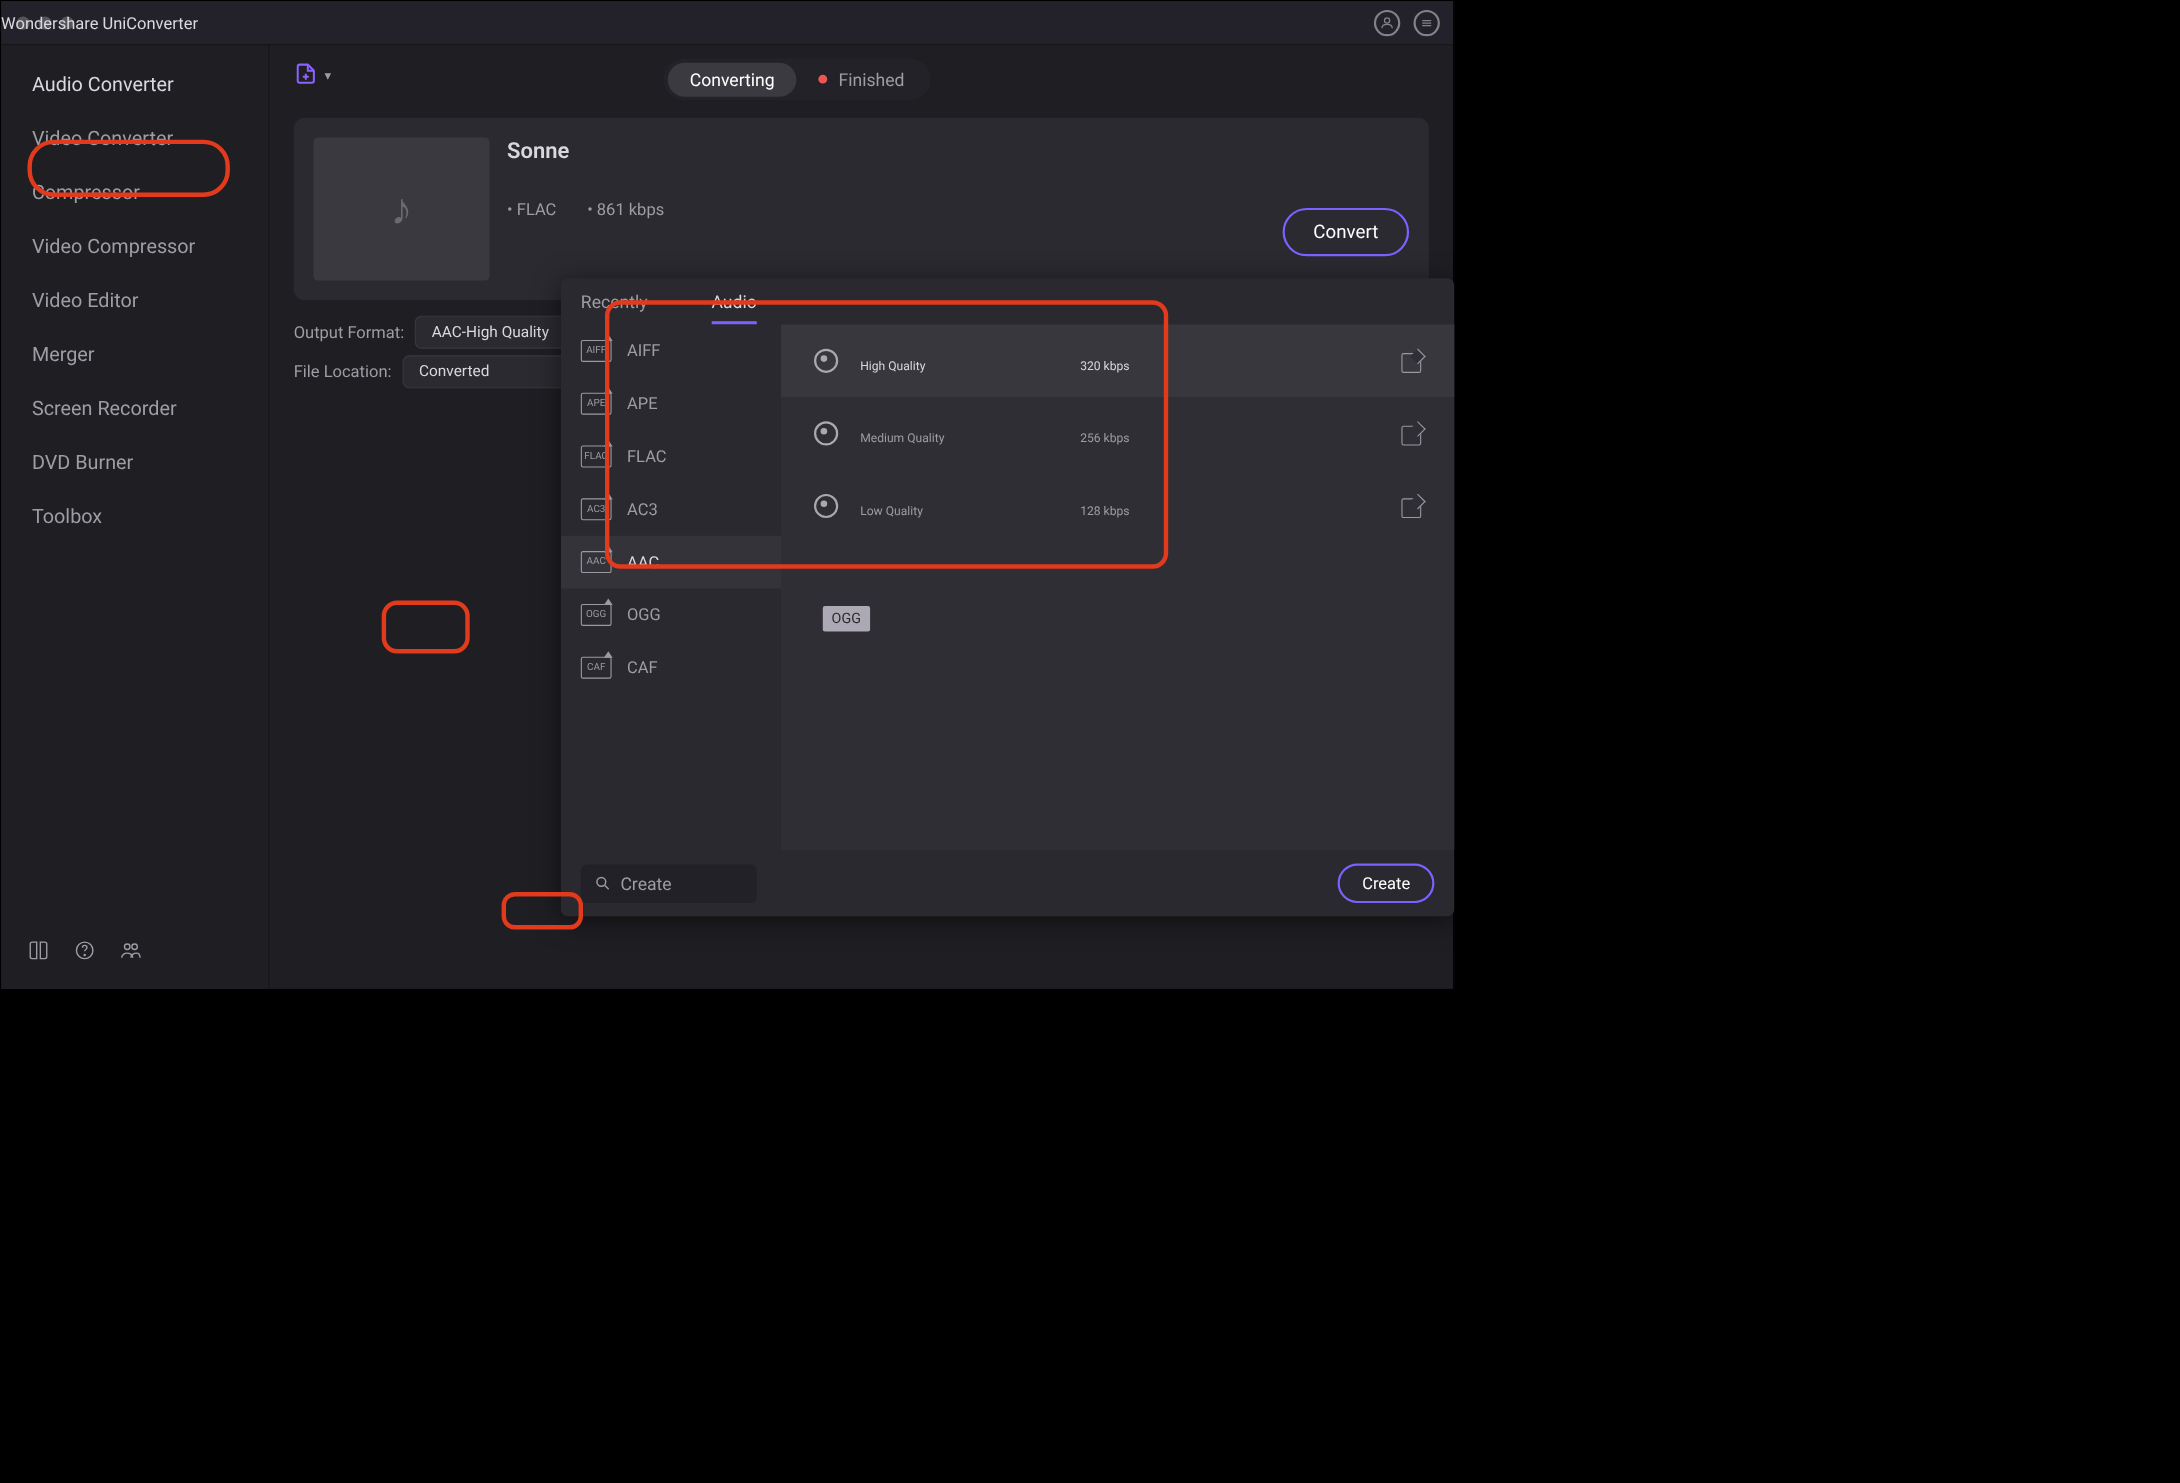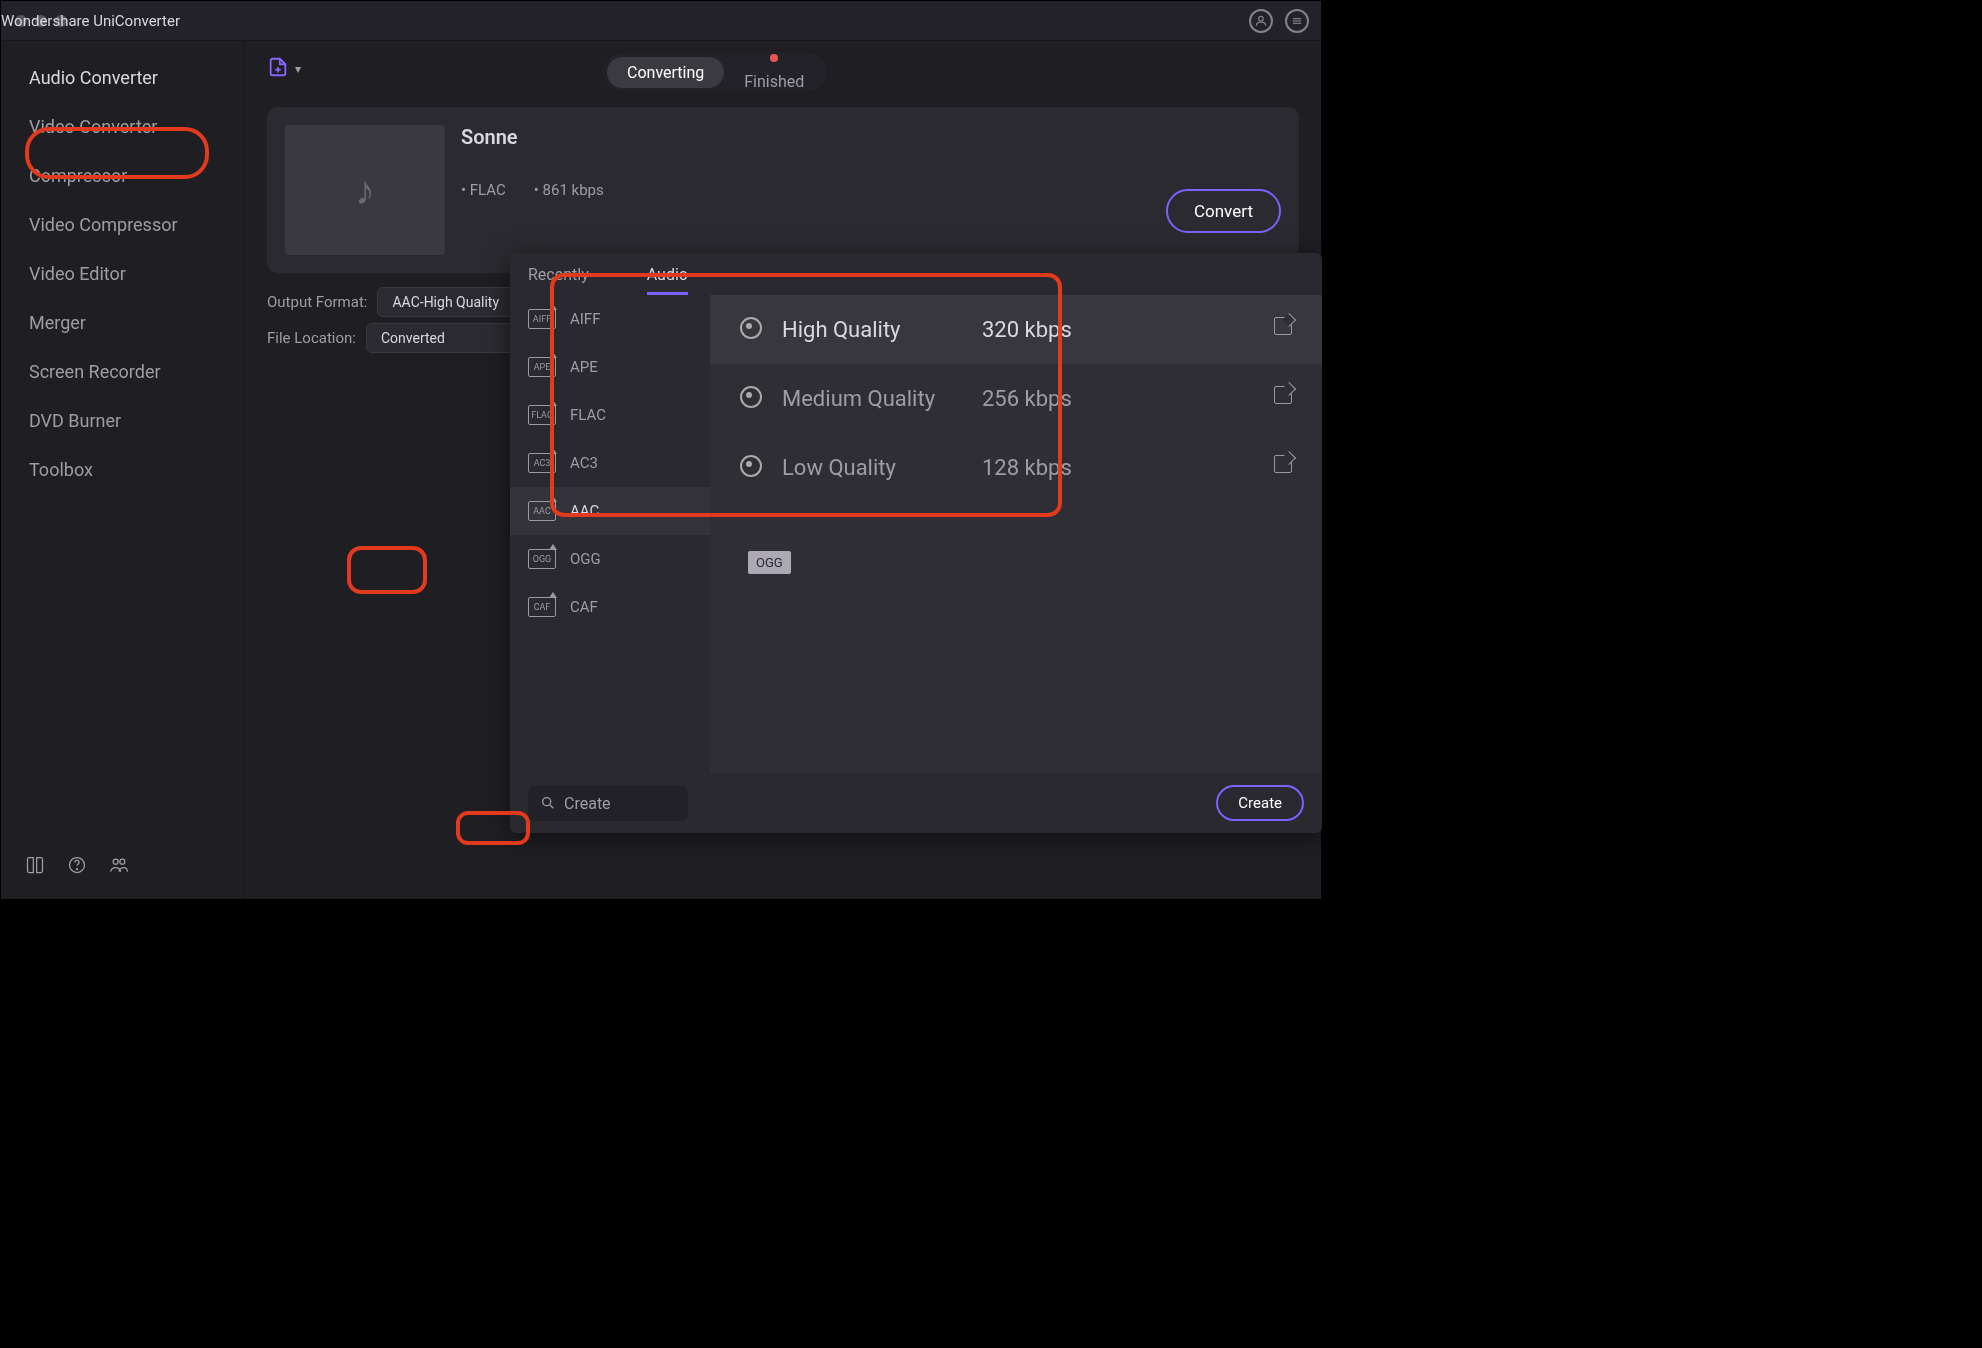--- a/index.html
+++ b/index.html
@@ -20,21 +20,21 @@
   .side-item { color:var(--muted); font-size:18px; padding:14px 28px; cursor:pointer; }
   .side-item.active { color:var(--text); }
   .side-foot { margin-top:auto; display:flex; gap:22px; padding:16px 24px 20px; color:var(--muted); }
   .side-foot span { cursor:pointer; font-size:18px; }
   .main { flex:1; display:flex; flex-direction:column; min-width:0; position:relative; }
   .tool-row { height:56px; display:flex; align-items:center; padding:0 22px; }
   .add-btn { width:22px; height:22px; color:var(--accent); }
   .chev { margin-left:6px; color:var(--muted); font-size:12px; }
   .seg-outer { position:absolute; left:50%; top:12px; transform:translateX(-180px); display:flex; align-items:center; background:#232228; border-radius:999px; padding:4px; height:38px; }
   .seg-active { background:#3b3a40; color:#fff; border-radius:999px; padding:6px 20px; font-size:16px; }
-  .seg-other { display:flex; align-items:center; gap:10px; color:var(--muted); padding:0 20px; font-size:16px;flex-direction:column; }
+  .seg-other { display:flex; align-items:center; gap:10px; color:var(--muted); padding:0 20px; font-size:16px; }
   .dot-red { width:8px; height:8px; background:#e55; border-radius:50%; }
   .card { margin:10px 22px 0; background:var(--bg2); border-radius:10px; min-height:160px; display:flex; align-items:flex-start; padding:18px; gap:16px; }
   .thumb { width:160px; height:130px; background:#3a3940; border-radius:4px; display:flex; align-items:center; justify-content:center; color:#6a6970; font-size:40px; }
   .card-body { flex:1; }
   .card-title { color:var(--text); font-size:20px; font-weight:600; margin-bottom:32px; }
   .card-meta { color:var(--muted); font-size:15px; display:flex; gap:28px; }
   .card-meta span::before { content:"• "; }
   .convert-btn { align-self:center; margin-left:auto; border:2px solid var(--accent); color:#fff; background:transparent; border-radius:999px; padding:10px 26px; font-size:17px; cursor:pointer;margin-top:41px; }
   
   .panel { position:absolute; left:265px; top:212px; width:812px; height:580px; background:#2a292f; border-radius:6px; display:flex; flex-direction:column; box-shadow:0 4px 24px rgba(0,0,0,.5); z-index:5; }
@@ -43,21 +43,21 @@
   .panel-tabs span.on { color:var(--text); border-bottom:3px solid var(--accent);margin-left:36px; }
   .panel-body { flex:1; display:flex; min-height:0; }
   .fmt-col { width:200px; background:#2a292f; overflow-y:auto; }
   .fmt-col::-webkit-scrollbar { width:6px; }
   .fmt-col::-webkit-scrollbar-thumb { background:#4a4950; border-radius:3px; }
   .fmt-item { display:flex; align-items:center; gap:14px; padding:14px 18px; color:var(--muted); font-size:15px; cursor:pointer; }
   .fmt-item.sel { background:#34333a; color:var(--text); }
   .fmt-icon { width:28px; height:20px; border:1.5px solid #9b9aa0; border-radius:2px; font-size:9px; color:#9b9aa0; display:flex; align-items:center; justify-content:center; position:relative; }
   .fmt-icon::after { content:""; position:absolute; right:-2px; top:-6px; width:0; height:0; border-left:4px solid transparent; border-right:4px solid transparent; border-bottom:6px solid #9b9aa0; }
   .qual-col { flex:1; background:#2f2e35; position:relative; }
-  .qual-row { display:flex; align-items:flex-start; padding:22px 30px; color:var(--muted); font-size:22px; cursor:pointer; position:relative; }
+  .qual-row { display:flex; align-items:flex-end; padding:22px 30px; color:var(--muted); font-size:11px; cursor:pointer; position:relative; }
   .qual-row.hl { background:#38373e; color:var(--text); }
   .ring { width:22px; height:22px; border:2px solid #aaa; border-radius:50%; margin-right:20px; position:relative; }
   .ring::after { content:""; position:absolute; left:4px; top:4px; width:6px; height:6px; background:#aaa; border-radius:50%; }
   .qual-name { width:200px; }
   .qual-rate { flex:1; }
   .edit-ic { width:18px; height:18px; border:1.5px solid #9a99a0; border-radius:2px; position:relative; }
   .edit-ic::after { content:""; position:absolute; right:-3px; top:-3px; width:9px; height:9px; border-top:1.5px solid #9a99a0; border-right:1.5px solid #9a99a0; transform:rotate(45deg); background:#2f2e35; }
   .ogg-badge { position:absolute; left:38px; top:256px; background:#aca9b5; color:#2a292f; padding:4px 8px; font-size:13px; border-radius:2px; }
   .panel-foot { display:flex; align-items:center; padding:12px 18px; gap:12px; }
   .search-box { background:#222127; border-radius:6px; display:flex; align-items:center; gap:8px; padding:8px 12px; color:var(--muted); width:160px; }

